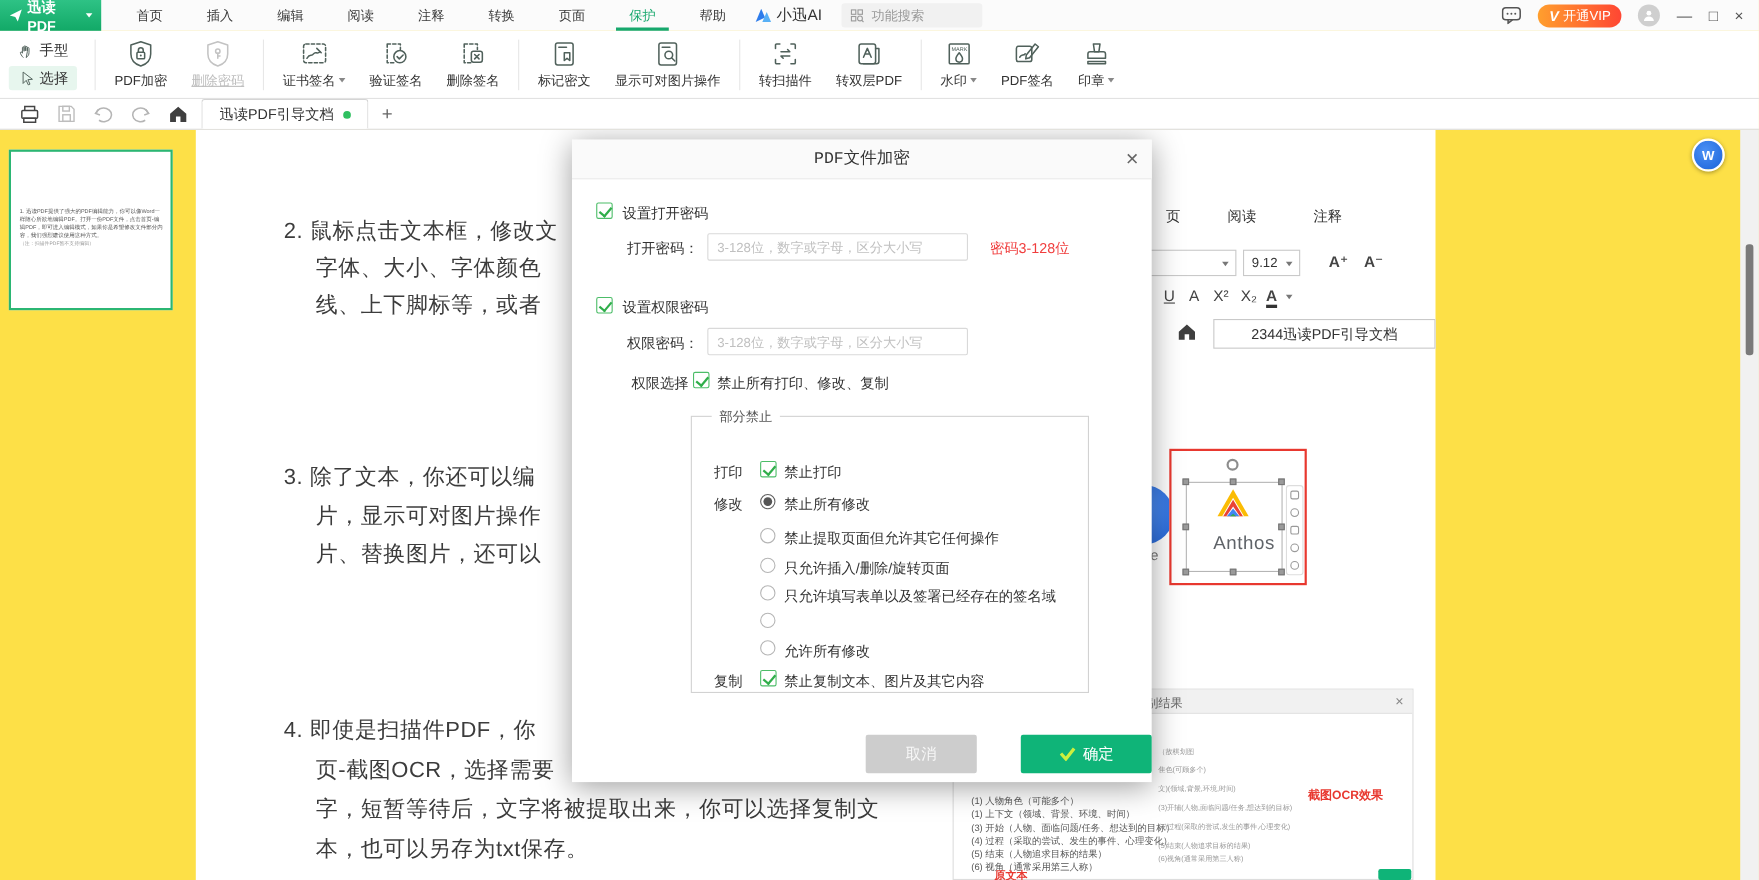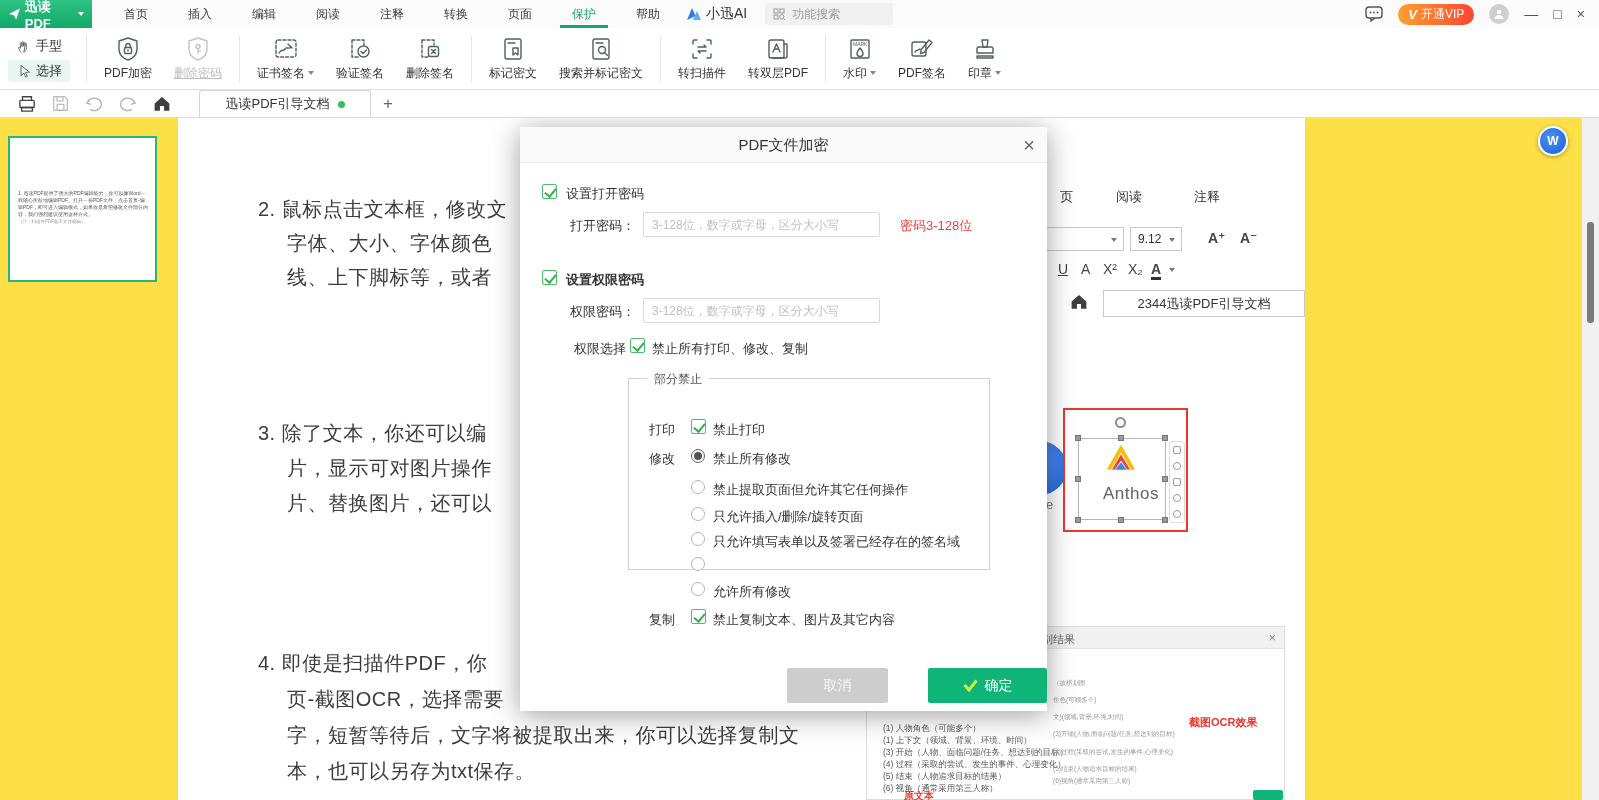--- a/index.html
+++ b/index.html
@@ -33,21 +33,21 @@
   .tool { display:flex; flex-direction:column; align-items:center; justify-content:center; padding:0 11px; height:56px; }
   .tool .lbl { font-size:12px; color:#333; margin-top:3px; white-space:nowrap; display:flex; align-items:center; gap:3px; }
   .tool.disabled .lbl { color:#bdbdbd;text-decoration:underline; }
   .dd-caret { width:0; height:0; border-left:3px solid transparent; border-right:3px solid transparent; border-top:4px solid #888; }
   .icon-stroke { stroke:#50615b; fill:none; stroke-width:1.4; stroke-linecap:round; stroke-linejoin:round; }
   .icon-stroke-dis { stroke:#c3c3c3; fill:none; stroke-width:1.4; stroke-linecap:round; stroke-linejoin:round; }
 
   
   .tabbar { position:absolute; left:0; top:90px; width:1599px; height:28px; background:#fff; border-bottom:1px solid #dcdcdc; display:flex; align-items:center; padding-left:10px; z-index:38; }
   .qicon { margin:0 8px; display:flex; align-items:center; }
-  .doctab { position:relative; margin-left:20px; width:172px; height:27px; border:1px solid #d5d5d5; border-bottom:none; background:#fff; display:flex; align-items:center; justify-content:center; gap:8px; font-size:13px; color:#333; border-radius:3px 3px 0 0; }
+  .doctab { position:relative; margin-left:4px; width:152px; height:27px; border:1px solid #d5d5d5; border-bottom:none; background:#fff; display:flex; align-items:center; justify-content:center; gap:8px; font-size:13px; color:#333; border-radius:3px 3px 0 0; }
   .greendot { width:7px; height:7px; border-radius:50%; background:#2fc060; }
   .newtab { font-size:17px; color:#666; margin-left:12px; }
   .pagebadge { position:absolute; right:56px; top:4px; width:18px; height:18px; background:#9b9b9b; color:#fff; font-size:11px; text-align:center; line-height:18px; border-radius:2px; }
   .chevup { position:absolute; right:22px; top:6px; }
 
   
   .page { position:absolute; left:178px; top:118px; width:1127px; height:682px; background:#fff; z-index:1; }
   .thumb { position:absolute; left:8px; top:136px; width:149px; height:146px; background:#fff; border:2px solid #2bb673; z-index:2; }
   .thumbtext { position:absolute; left:8px; top:52px; width:130px; font-size:5px; line-height:7px; color:#555; }
   .thumbnote { font-size:4.5px; color:#999; }
@@ -83,29 +83,29 @@
   .ocrfooter { position:absolute; left:37px; top:162px; font-size:10px; font-weight:bold; color:#e8382f; }
   .ocrgreenbtn { position:absolute; left:386px; top:163px; width:30px; height:10px; background:#0fb478; border-radius:2px; }
 
   
   .rstrip { position:absolute; left:1582px; top:118px; width:17px; height:682px; background:#f1f1f1; z-index:5; }
   .sthumb { position:absolute; left:1587px; top:222px; width:7px; height:101px; background:#7a7a7a; border-radius:3px; z-index:6; }
   .wbtn { position:absolute; left:1538px; top:126px; width:30px; height:30px; border-radius:50%; background:radial-gradient(circle at 40% 35%, #4a90f5, #1a62d8); border:2px solid #fff; box-shadow:0 1px 4px rgba(0,0,0,.35); color:#fff; font-weight:bold; font-size:12px; display:flex; align-items:center; justify-content:center; z-index:30; }
 
   
   .modal { position:absolute; left:520px; top:127px; width:527px; height:584px; background:#fff; box-shadow:0 4px 26px rgba(0,0,0,.38); z-index:10; }
-  .mhead { position:absolute; left:0; top:0; width:100%; height:36px; background:#fafafa; border-bottom:1px solid #ebebeb; text-align:center; line-height:36px; font-size:15px; color:#333; }
+  .mhead { position:absolute; left:0; top:0; width:100%; height:36px; background:#fafafa; border-bottom:1px solid #ebebeb; text-align:center; line-height:36px; font-size:15px; color:#333;font-family:Liberation Mono, monospace; }
   .mclose { position:absolute; right:12px; top:5px; font-size:20px; color:#666; line-height:26px; }
   .cb { width:15px; height:15px; border:1px solid #4cbd68; border-radius:2px; background:#fff; position:absolute; }
   .cb::after { content:""; position:absolute; left:4px; top:1px; width:5px; height:9px; border-right:2px solid #2fae4a; border-bottom:2px solid #2fae4a; transform:rotate(40deg); }
   .mlabel { position:absolute; font-size:13px; color:#333; white-space:nowrap; }
   .minput { position:absolute; width:237px; height:25px; border:1px solid #d9d9d9; border-radius:2px; font-size:12px; padding:0 8px; color:#333; outline:none; }
   .minput::placeholder { color:#c0c0c0; }
   .mhint { position:absolute; font-size:13px; color:#f03e3e; white-space:nowrap; }
-  .fieldset { position:absolute; left:108px; top:251px; width:362px; height:192px; border:1px solid #d2d2d2; }
+  .fieldset { position:absolute; left:108px; top:251px; width:362px; height:252px; border:1px solid #d2d2d2; }
   .legend { position:absolute; left:18px; top:-8px; background:#fff; padding:0 7px; font-size:12px; color:#555; }
   .fslabel { position:absolute; font-size:13px; color:#333; white-space:nowrap; }
   .radio { position:absolute; width:14px; height:14px; border:1px solid #b5b5b5; border-radius:50%; background:#fff; }
   .radio.sel { border-color:#606060; }
   .radio.sel::after { content:""; display:block; width:8px; height:8px; margin:2px; border-radius:50%; background:#555; }
   .btn { position:absolute; height:35px; font-size:14px; text-align:center; line-height:35px; border-radius:2px; display:flex; align-items:center; justify-content:center; gap:7px; }
   .btn-cancel { left:267px; top:541px; width:101px; background:#cdcdcd; color:#f7f7f7; }
   .btn-ok { left:408px; top:541px; width:119px; background:#0fb478; color:#fff; }
 </style>
 </head>
@@ -257,21 +257,21 @@
         </span>
     </div>
     <div class="tool">
       <svg width="26" height="26" viewBox="0 0 26 26">
           <rect class="icon-stroke" x="5" y="3" width="16" height="20" rx="2"></rect>
           <path class="icon-stroke" d="M8 7 h7"></path>
           <circle class="icon-stroke" cx="14" cy="14" r="3.5"></circle>
           <line class="icon-stroke" x1="16.5" y1="16.5" x2="19.5" y2="19.5"></line>
         </svg>
       <span class="lbl">
-          <span>搜索并标记密文</span>
+          <span>显示可对图片操作</span>
         </span>
     </div>
     <div class="vsep"></div>
 
     <div class="tool">
       <svg width="26" height="26" viewBox="0 0 26 26">
           <path class="icon-stroke" d="M4 8 V5 a1 1 0 0 1 1-1 h3 M18 4 h3 a1 1 0 0 1 1 1 v3 M22 18 v3 a1 1 0 0 1-1 1 h-3 M8 22 H5 a1 1 0 0 1-1-1 v-3"></path>
           <path class="icon-stroke" d="M9 11 h8 l-2-2 M17 15 h-8 l2 2"></path>
         </svg>
       <span class="lbl">
@@ -473,21 +473,21 @@
     <span class="mclose">×</span>
 
     <span class="cb" style="left:22px; top:57px;"></span>
     <span class="mlabel" style="left:46px; top:58px;">设置打开密码</span>
 
     <span class="mlabel" style="left:50px; top:90px;">打开密码：</span>
     <input class="minput" style="left: 123px; top: 85px;" placeholder="3-128位，数字或字母，区分大小写">
     <span class="mhint" style="left:380px; top:90px;">密码3-128位</span>
 
     <span class="cb" style="left:22px; top:143px;"></span>
-    <span class="mlabel" style="left:46px; top:144px;font-weight:bold;">设置权限密码</span>
+    <span class="mlabel" style="left:46px; top:144px;">设置权限密码</span>
 
     <span class="mlabel" style="left:50px; top:176px;">权限密码：</span>
     <input class="minput" style="left: 123px; top: 171px;" placeholder="3-128位，数字或字母，区分大小写">
 
     <span class="mlabel" style="left:54px; top:213px;">权限选择</span>
     <span class="cb" style="left:110px; top:211px;"></span>
     <span class="mlabel" style="left:132px; top:213px;">禁止所有打印、修改、复制</span>
 
     <div class="fieldset">
       <span class="legend">部分禁止</span>

